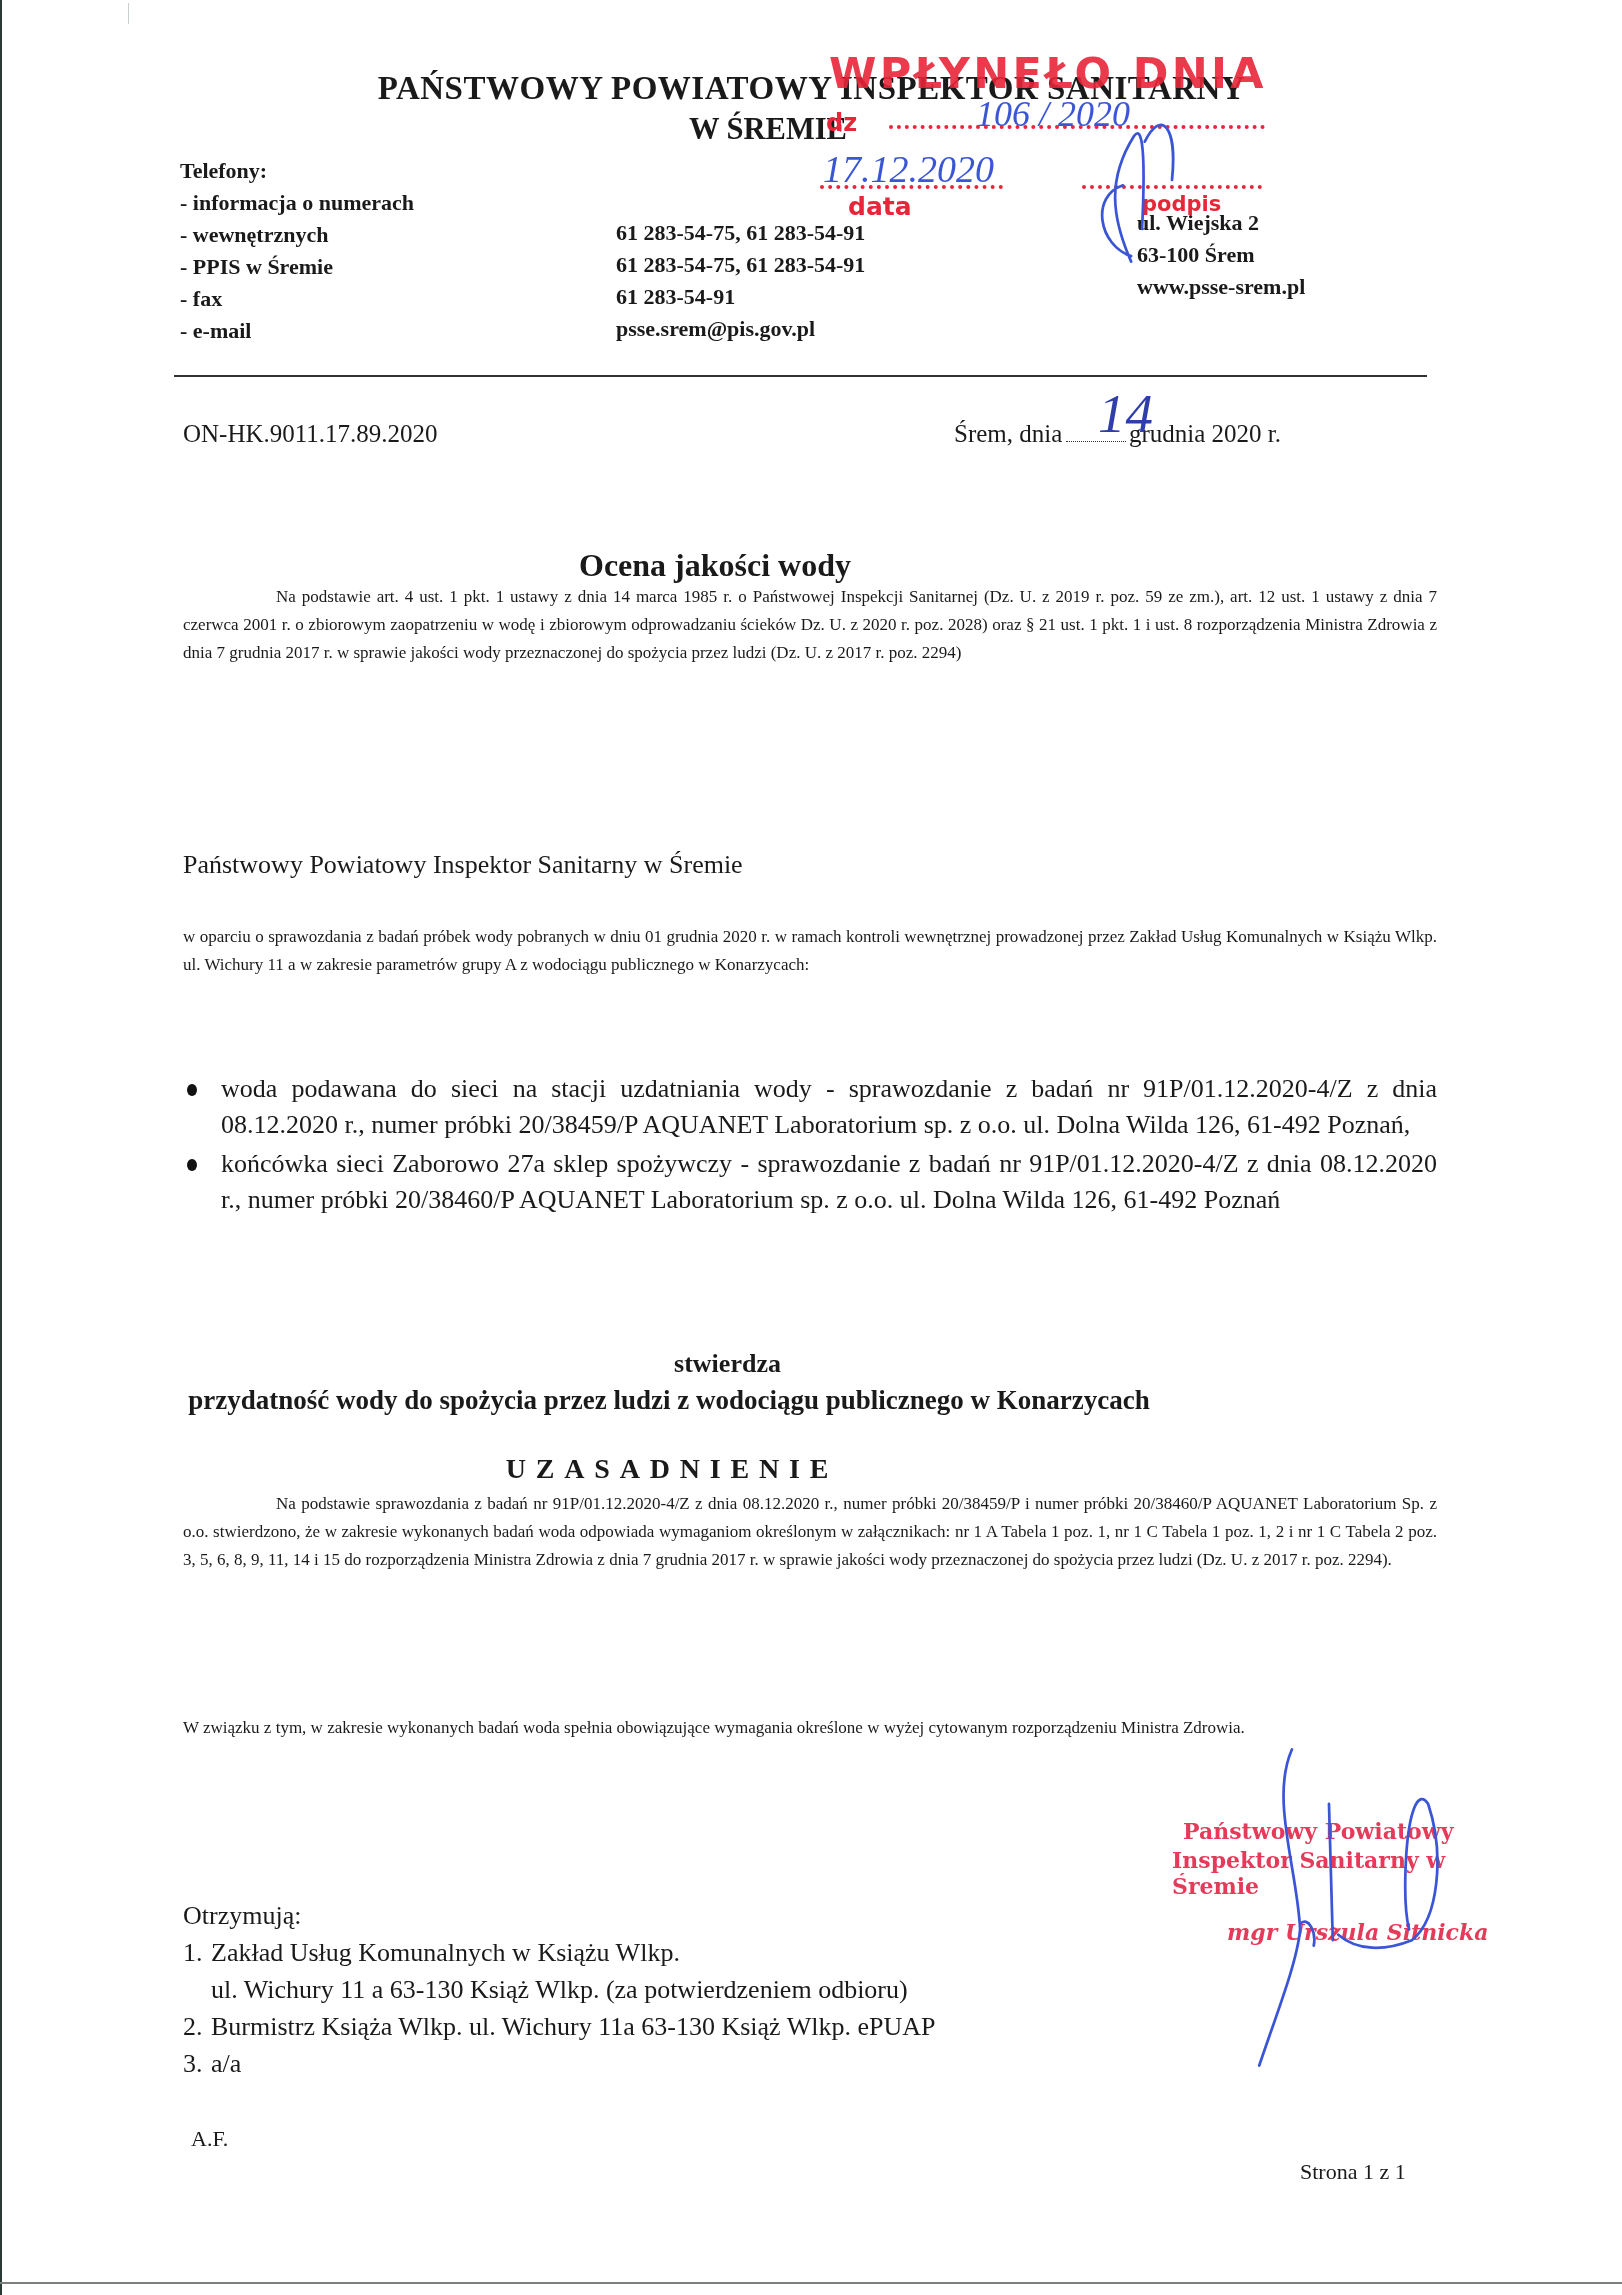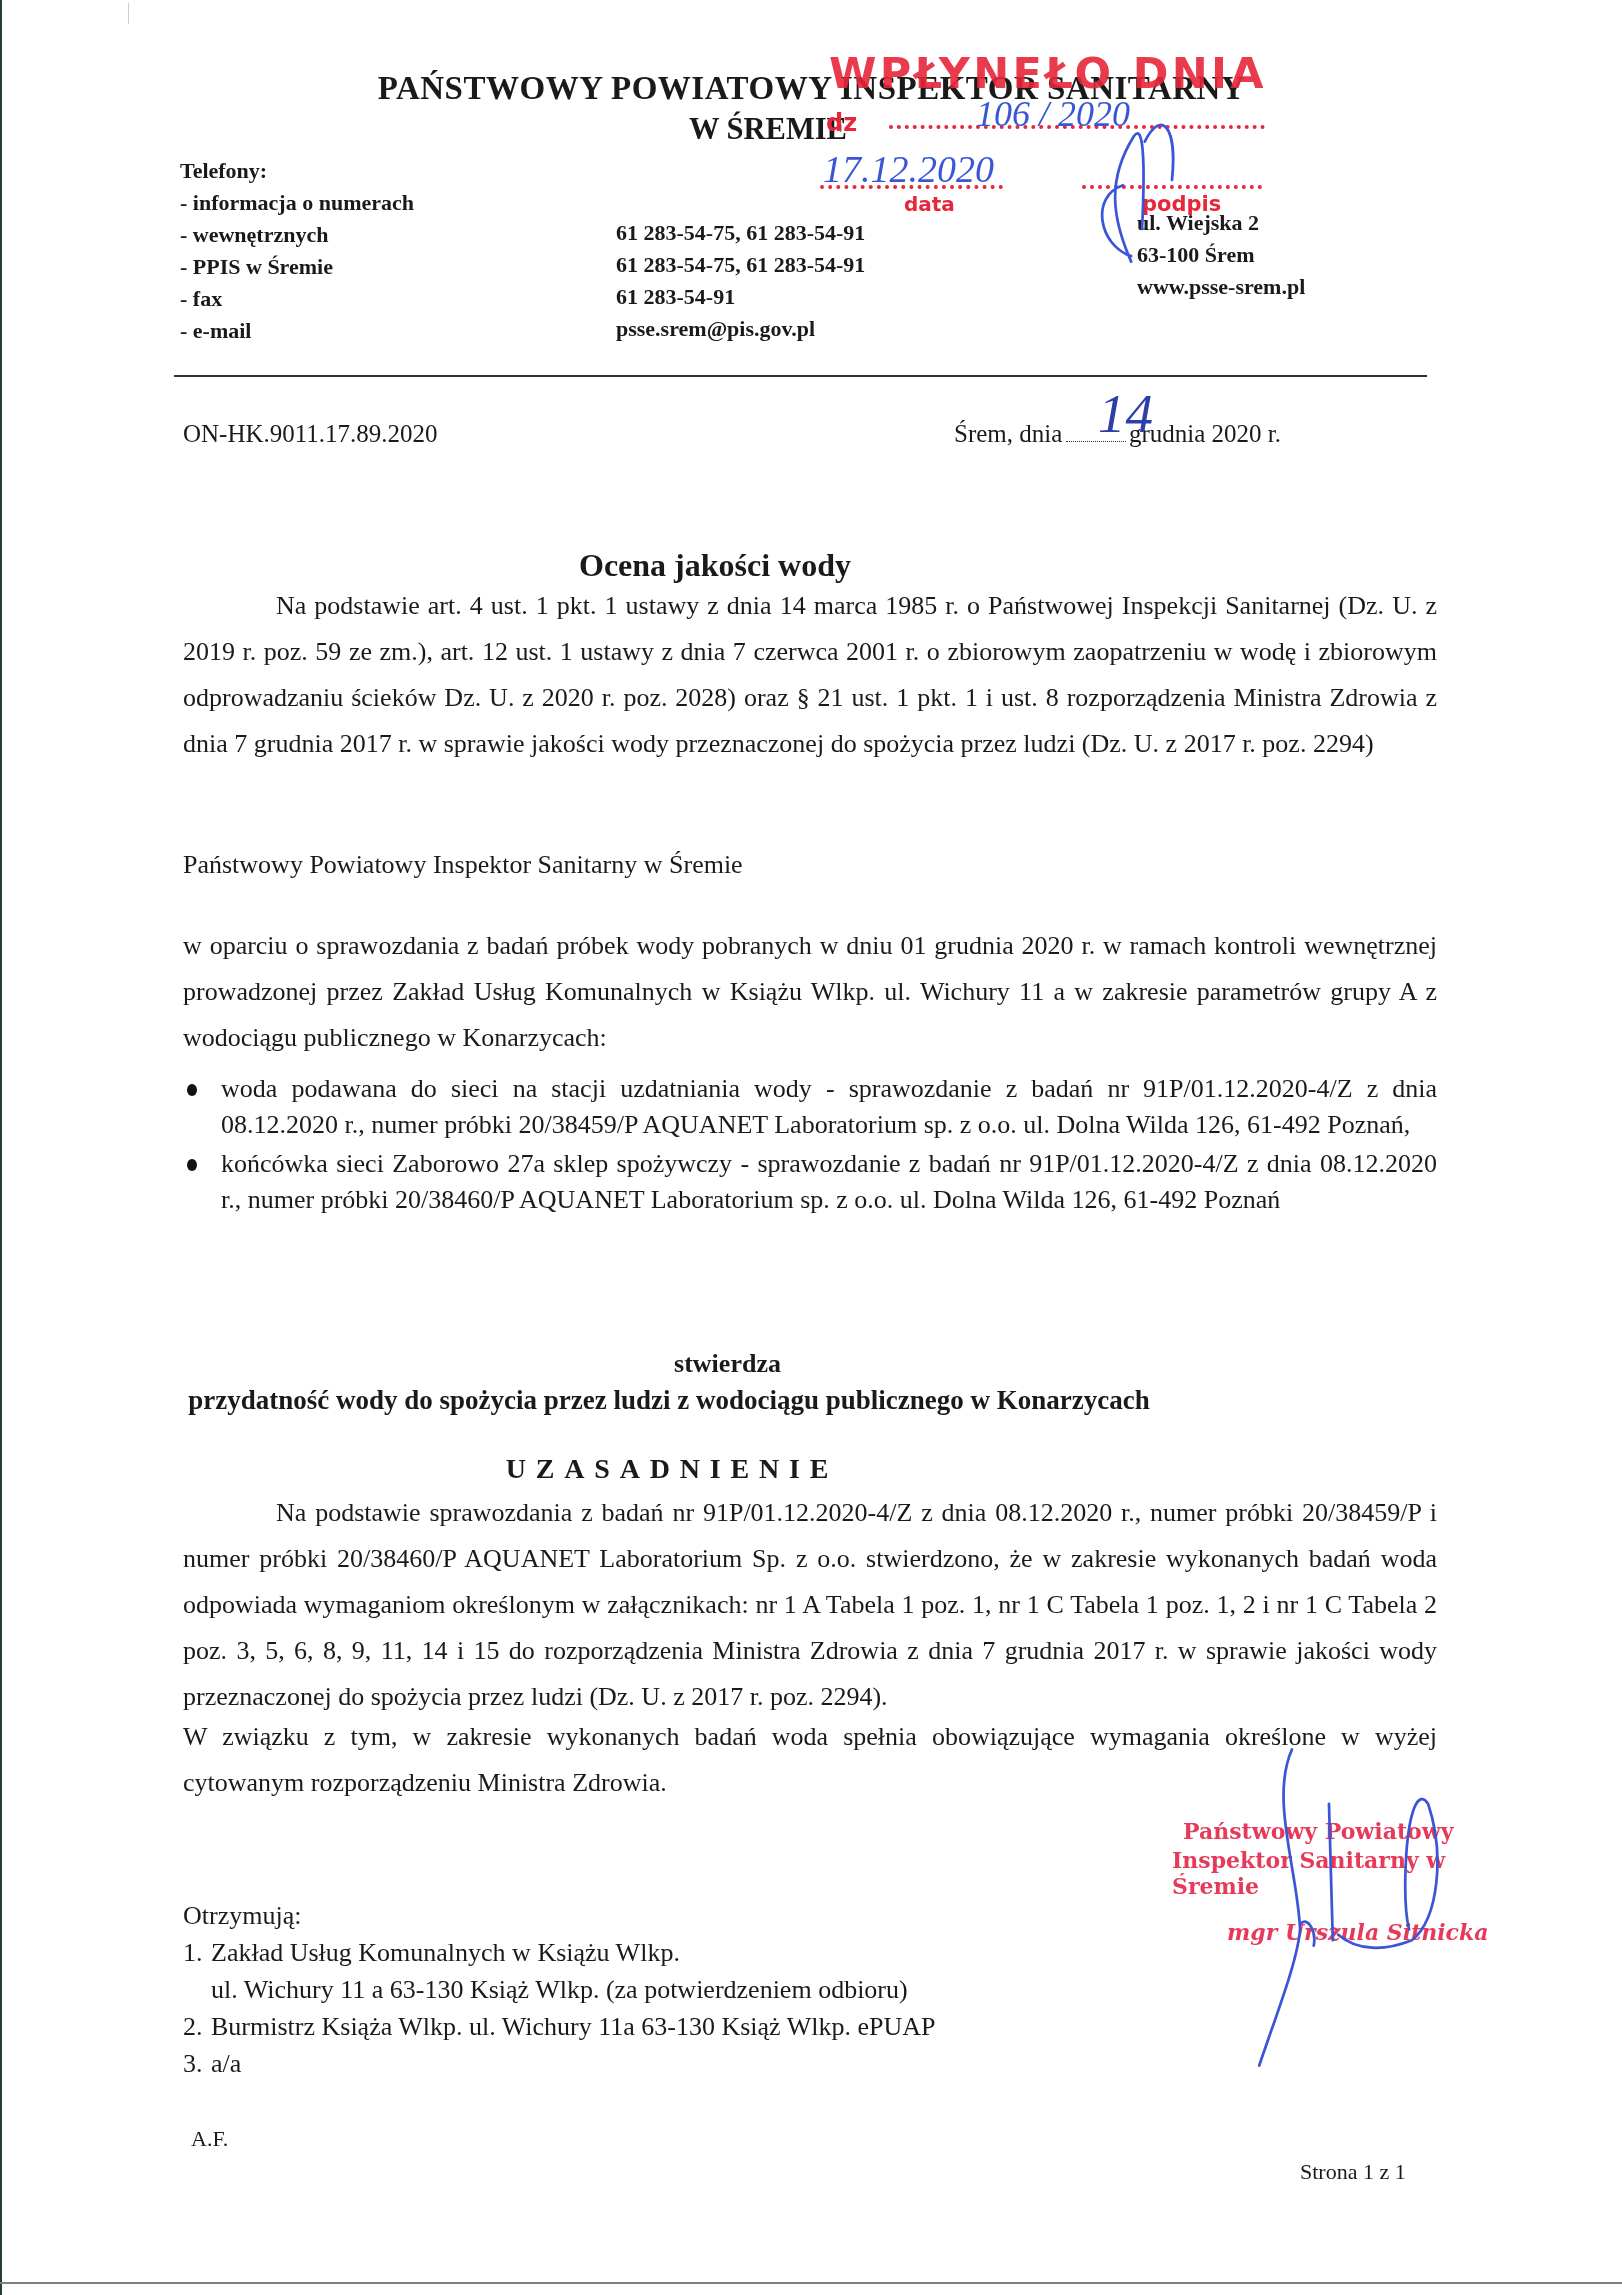--- a/index.html
+++ b/index.html
@@ -19,21 +19,21 @@
     .address { left: 1137px; top: 207px; font-weight: bold; font-size: 22px; line-height: 32px; }
 
     .rule { left: 174px; top: 375px; width: 1253px; height: 2.2px; background: #333; }
 
     .refno { left: 183px; top: 420px; font-size: 25px; }
     .place-date { left: 954px; top: 420px; font-size: 25px; }
     .place-date .blank { display: inline-block; width: 60px; border-bottom: 1.6px dotted #333; margin: 0 3.3px; }
 
     .doc-title { left: 0; width: 1430px; top: 502px; text-align: center; font-weight: bold; font-size: 32px; margin-top: 45px; }
 
-    .para { left: 183px; width: 1254px; font-size: 26px; line-height: 46px; text-align: justify; }
+    .para { left: 183px; width: 1254px; font-size: 17px; line-height: 28px; text-align: justify; }
     .indent { text-indent: 93px; }
     .p1 { top: 583px; }
     .authority { left: 183px; top: 850px; font-weight: normal; font-size: 26px; }
     .p2 { top: 923px; }
     .bullets { left: 183px; width: 1254px; top: 1071px; font-size: 26px; line-height: 36px; margin: 0; padding: 0; list-style: none; }
     .bullets li { position: relative; padding-left: 38px; text-align: justify; margin-bottom: 3.3px; }
     .bullets li .dot { position: absolute; left: 4.4px; top: 13px; width: 9.8px; height: 12px; border-radius: 50%; background: #111; }
 
     .conclusion-verb { left: 0; width: 1455px; top: 1349px; text-align: center; font-weight: bold; font-size: 26px; }
     .conclusion-text { left: 0; width: 1338px; top: 1385px; text-align: center; font-weight: bold; font-size: 27px; }
@@ -48,21 +48,21 @@
     .initials { left: 191px; top: 2126px; font-size: 22px; }
     .page-no { left: 1300px; top: 2159px; font-size: 22px; }
 
     
     .stamp { color: #e8263a; font-family: "DejaVu Sans", sans-serif; font-weight: bold; }
     .stamp-head { left: 829px; top: 48px; font-size: 43px; letter-spacing: 3.3px; opacity: .9; }
     .stamp-dz { left: 826px; top: 109px; font-size: 24px; }
     .stamp-dots1 { left: 889px; top: 125px; width: 376px; border-bottom: 4.9px dotted #e8263a; }
     .stamp-dots2 { left: 820px; top: 185px; width: 183px; border-bottom: 4.9px dotted #e8263a; }
     .stamp-dots3 { left: 1082px; top: 185px; width: 180px; border-bottom: 4.9px dotted #e8263a; }
-    .stamp-data { left: 904px; top: 192px; font-size: 20px; }
+    .stamp-data { left: 848px; top: 192px; font-size: 25px; }
     .stamp-podpis { left: 1142px; top: 192px; font-size: 21px; }
 
     
     .hand { color: #3a55d6; font-family: Liberation Serif, serif; font-style: italic; }
     .hand-regnum { left: 976px; top: 93px; font-size: 36px; }
     .hand-regdate { left: 823px; top: 147px; font-size: 38px; }
     .hand-day { left: 1098px; top: 382px; font-size: 55px; color: #2f3ea8; }
 
     
     .sig-stamp { color: #e63a5a; font-family: "DejaVu Serif", serif; font-weight: bold; text-align: left; }

